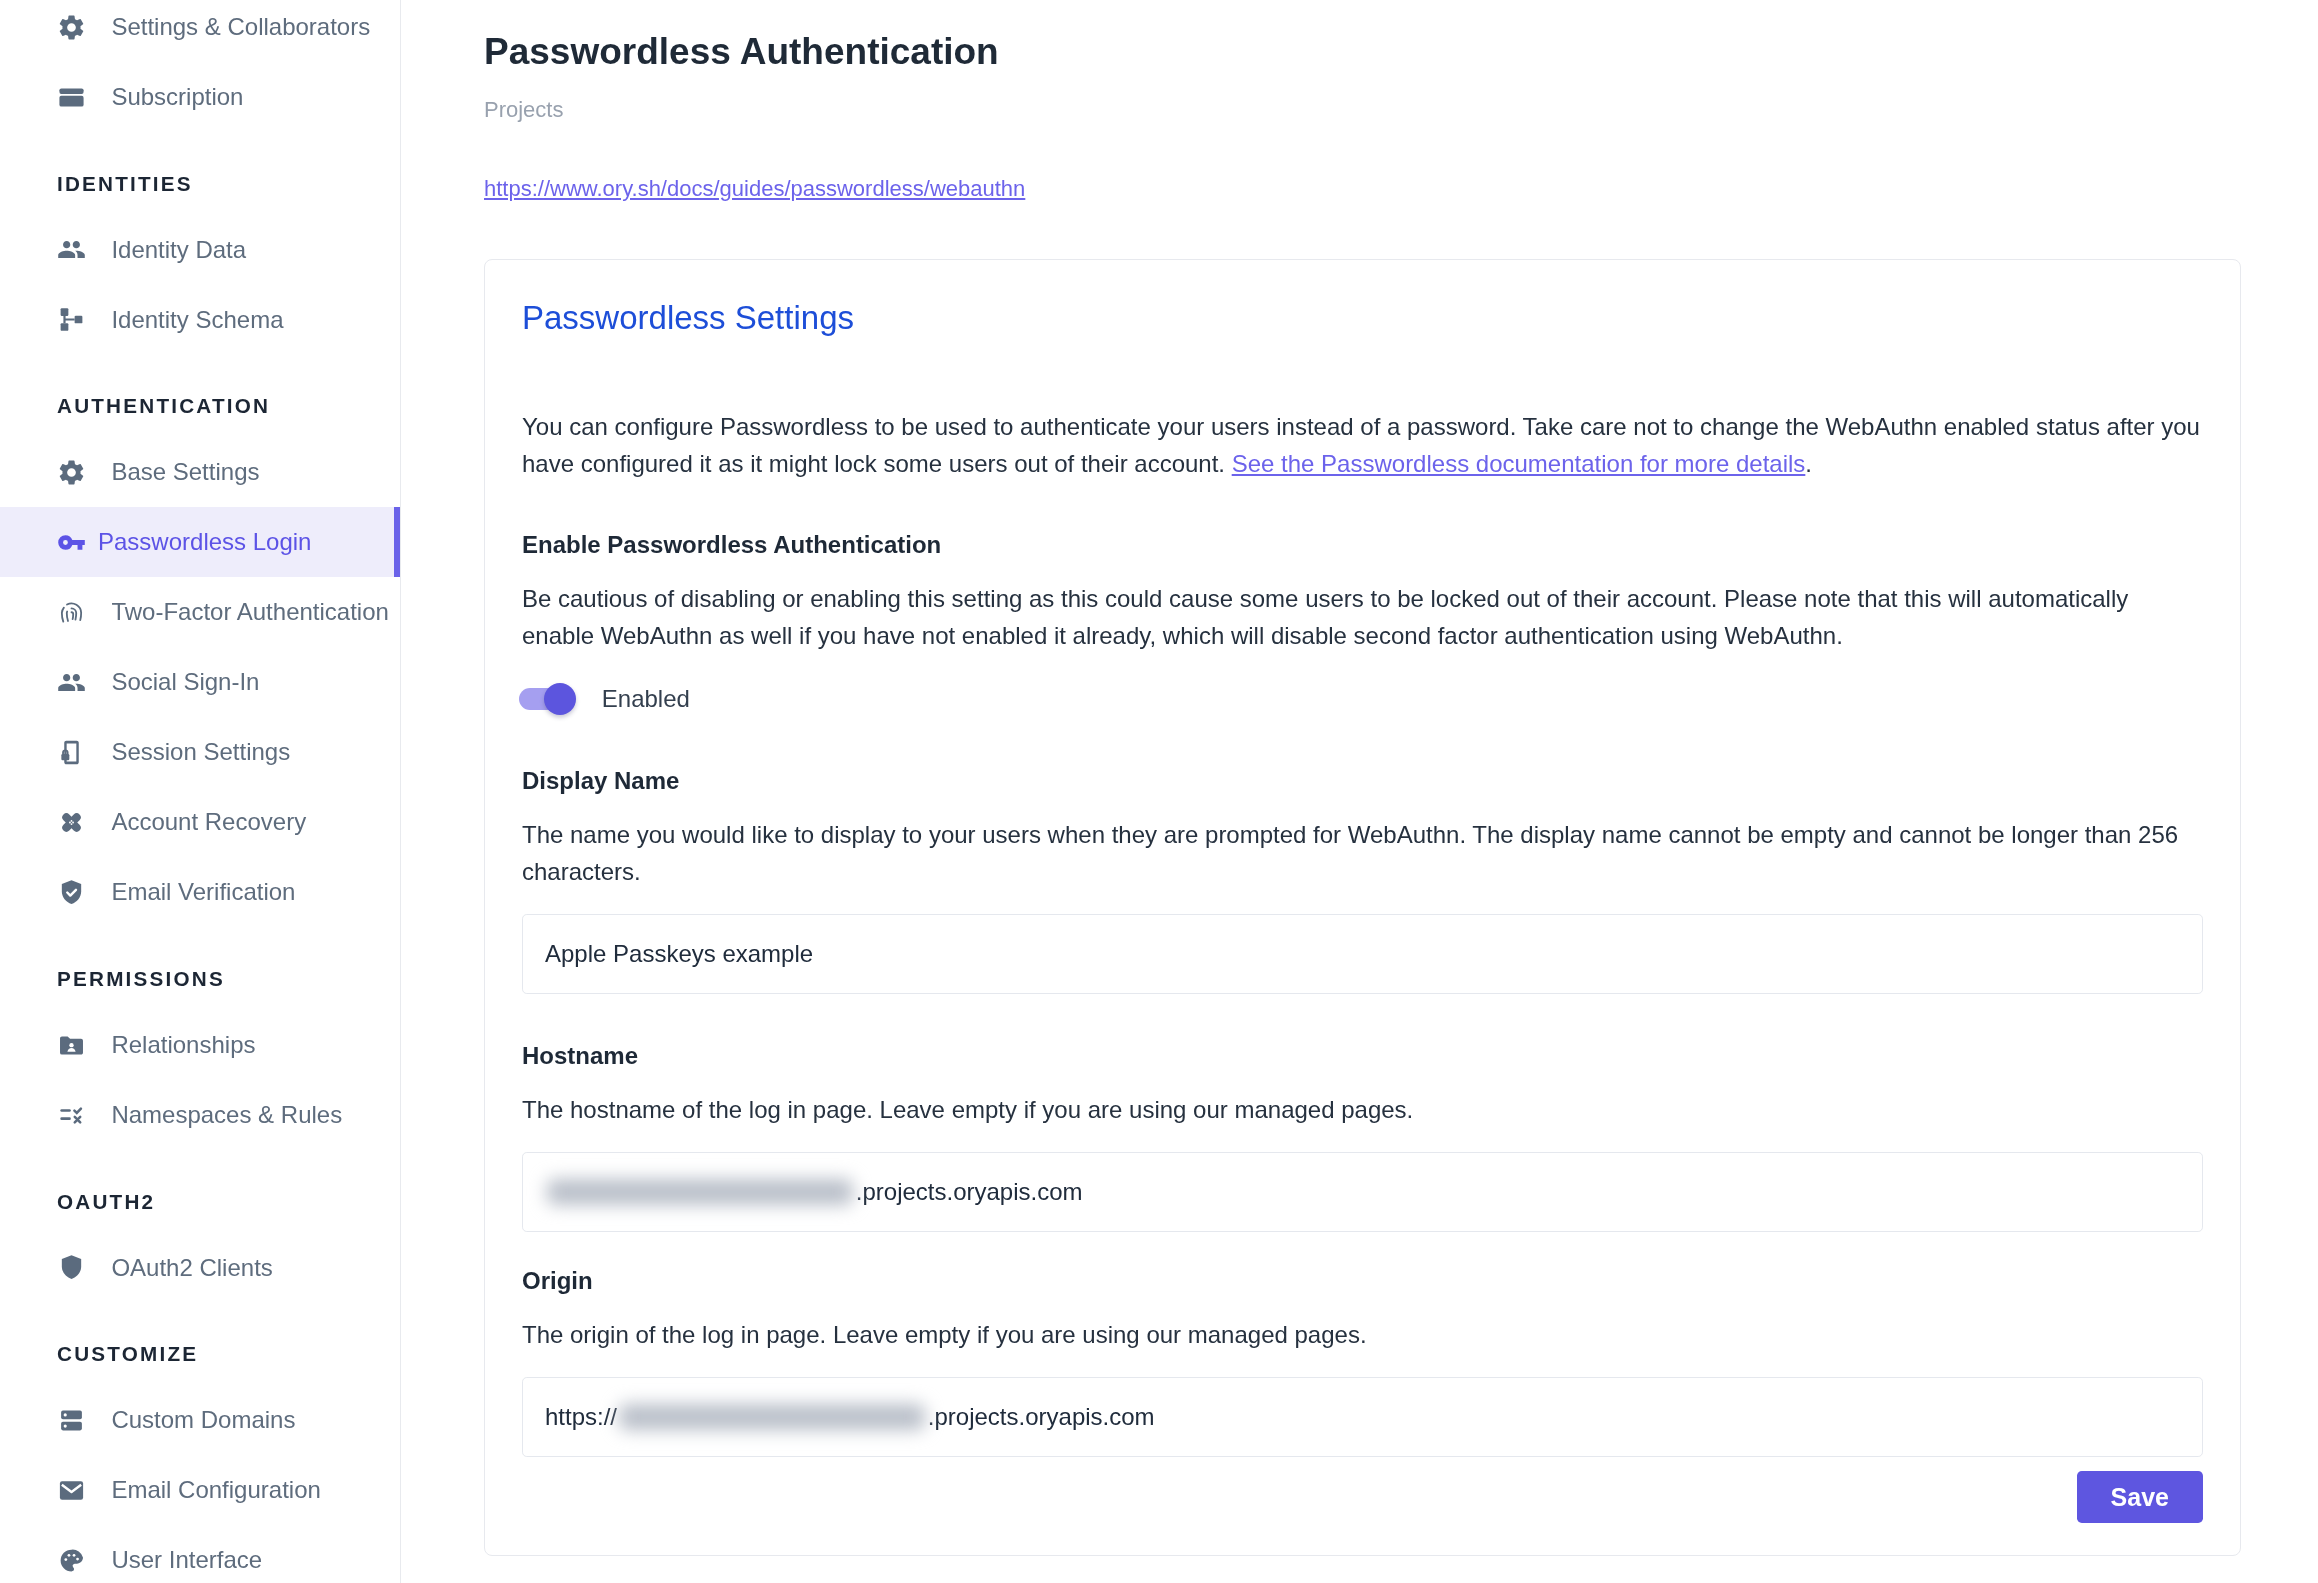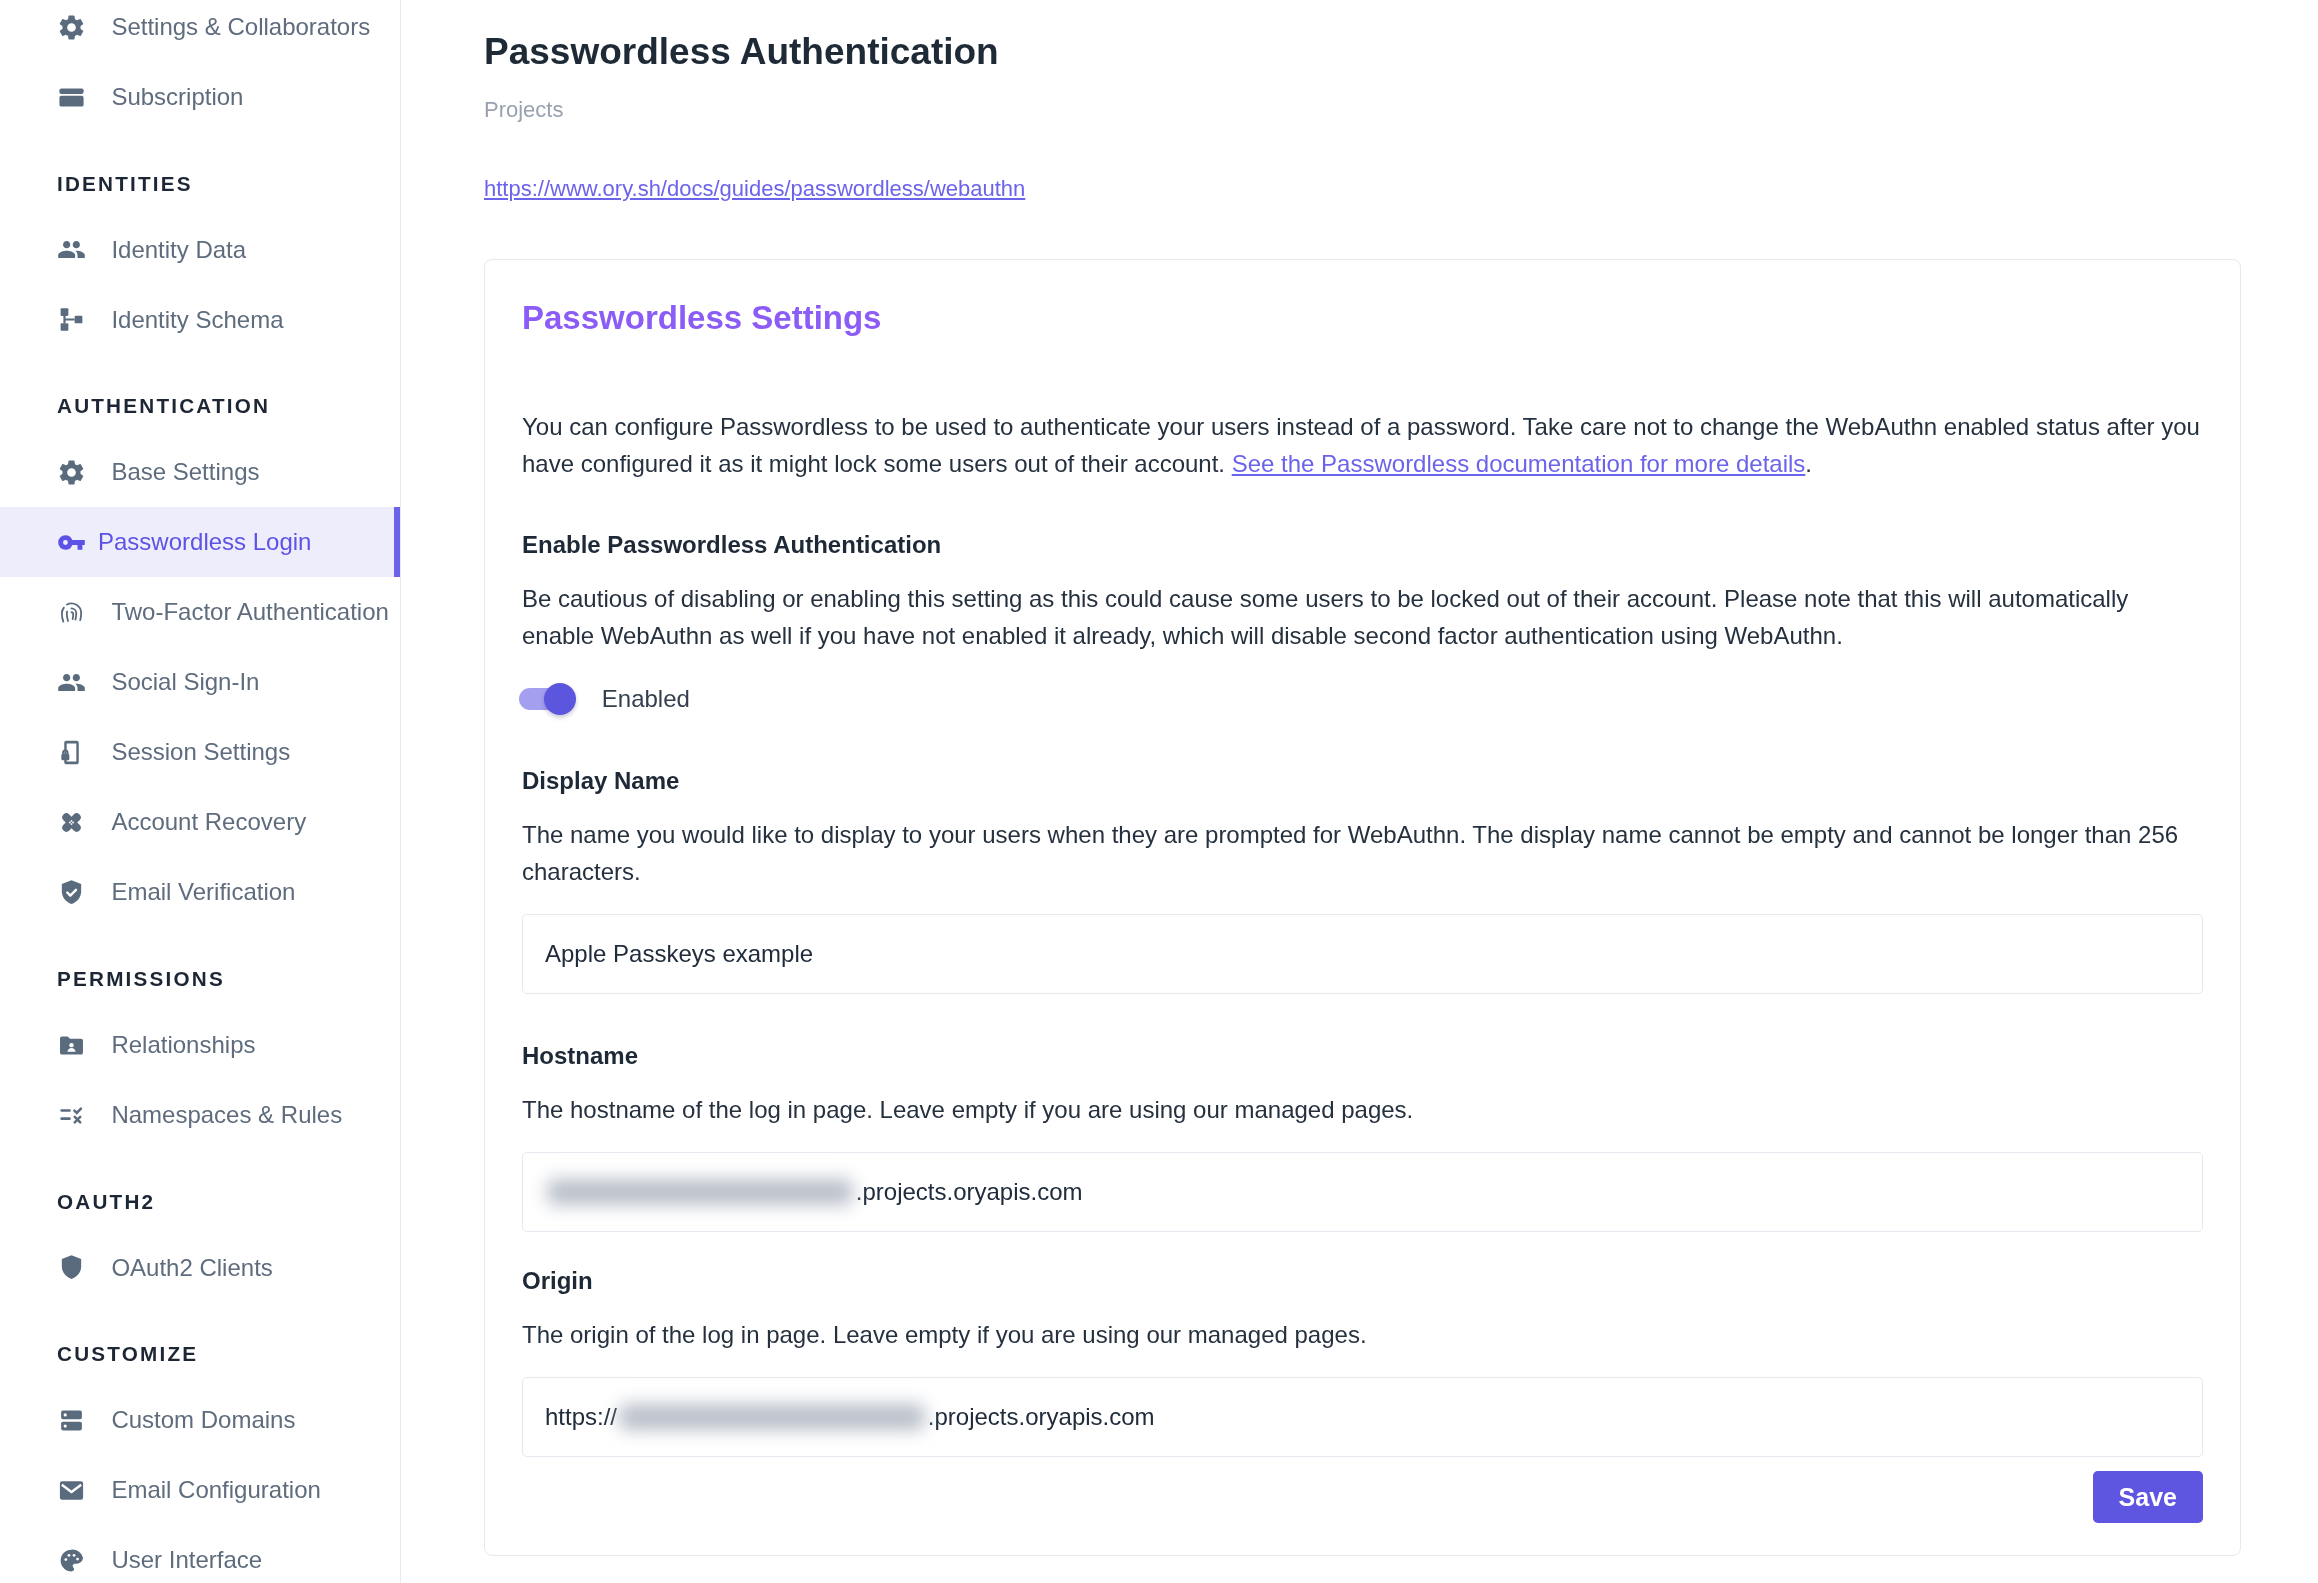--- a/index.html
+++ b/index.html
@@ -21,21 +21,21 @@
 
   
   .main{flex:1;padding:29px 0 0 83px;box-sizing:border-box;}
   .page-title{font-size:37px;line-height:45px;font-weight:700;color:#1F2A37;margin:0;}
   .subtitle{margin-top:22px;font-size:22px;line-height:27px;color:#98A1AE;}
   .doc-link{display:inline-block;margin-top:52px;font-size:22px;line-height:27px;color:#6C63EB;
       text-decoration:underline;cursor:pointer;}
 
   .card{margin-top:57px;width:1757px;box-sizing:border-box;background:#fff;
       border:1.6px solid #E7E9EE;border-radius:8px;padding:37px 37px 32px;}
-  .card-title{font-size:33px;line-height:41px;font-weight:700;color:#8b5cf6;margin:0;}
+  .card-title{font-size:33px;line-height:41px;font-weight:400;color:#1d4ed8;margin:0;}
   .intro{margin:70px 0 0;font-size:24px;line-height:37px;color:#26313F;}
   .inline-link{color:#6C63EB;text-decoration:underline;cursor:pointer;}
 
   .field-label{margin:0;font-size:24px;line-height:33px;font-weight:700;color:#1E2937;}
   .lbl-enable{margin-top:46px;}
   .lbl-display{margin-top:48px;}
   .lbl-hostname{margin-top:45px;}
   .lbl-origin{margin-top:32px;}
   .field-desc{margin:19px 0 0;font-size:24px;line-height:37px;color:#26313F;}
 
@@ -45,21 +45,21 @@
   .switch-knob{position:absolute;width:32px;height:32px;border-radius:50%;background:#5C55DE;right:-3.2px;top:-4.8px;
       box-shadow:0 2.4px 4px rgba(40,40,90,.25);}
   .toggle-label{margin-left:29px;font-size:24px;color:#333F4E;}
 
   .text-input{margin-top:24px;height:80px;box-sizing:border-box;border:1.6px solid #E5E8EE;border-radius:4.8px;
       display:flex;align-items:center;padding:0 22px;font-size:24px;color:#202C3C;background:#fff;cursor:text;}
   .blur-blob{display:inline-block;width:306px;height:25.4px;border-radius:8px;background:#B9BFC9;
       filter:blur(8.7px);margin:0 3.2px 0 1.6px;flex-shrink:0;}
 
   .save-row{display:flex;justify-content:flex-end;margin-top:14.3px;}
-  .save-btn{height:52px;padding:0 26px;background:#5E56E0;color:#fff;font-weight:700;font-size:25px;
+  .save-btn{height:52px;padding:0 34px;background:#5E56E0;color:#fff;font-weight:700;font-size:25px;
       border:none;border-radius:4.8px;cursor:pointer;font-family:"Liberation Sans",sans-serif;}
 </style>
 </head>
 <body>
 
 <div class="app">
 
   <nav class="sidebar">
     <div class="nav" id="sidebar-nav">
         <div class="nav-item">

